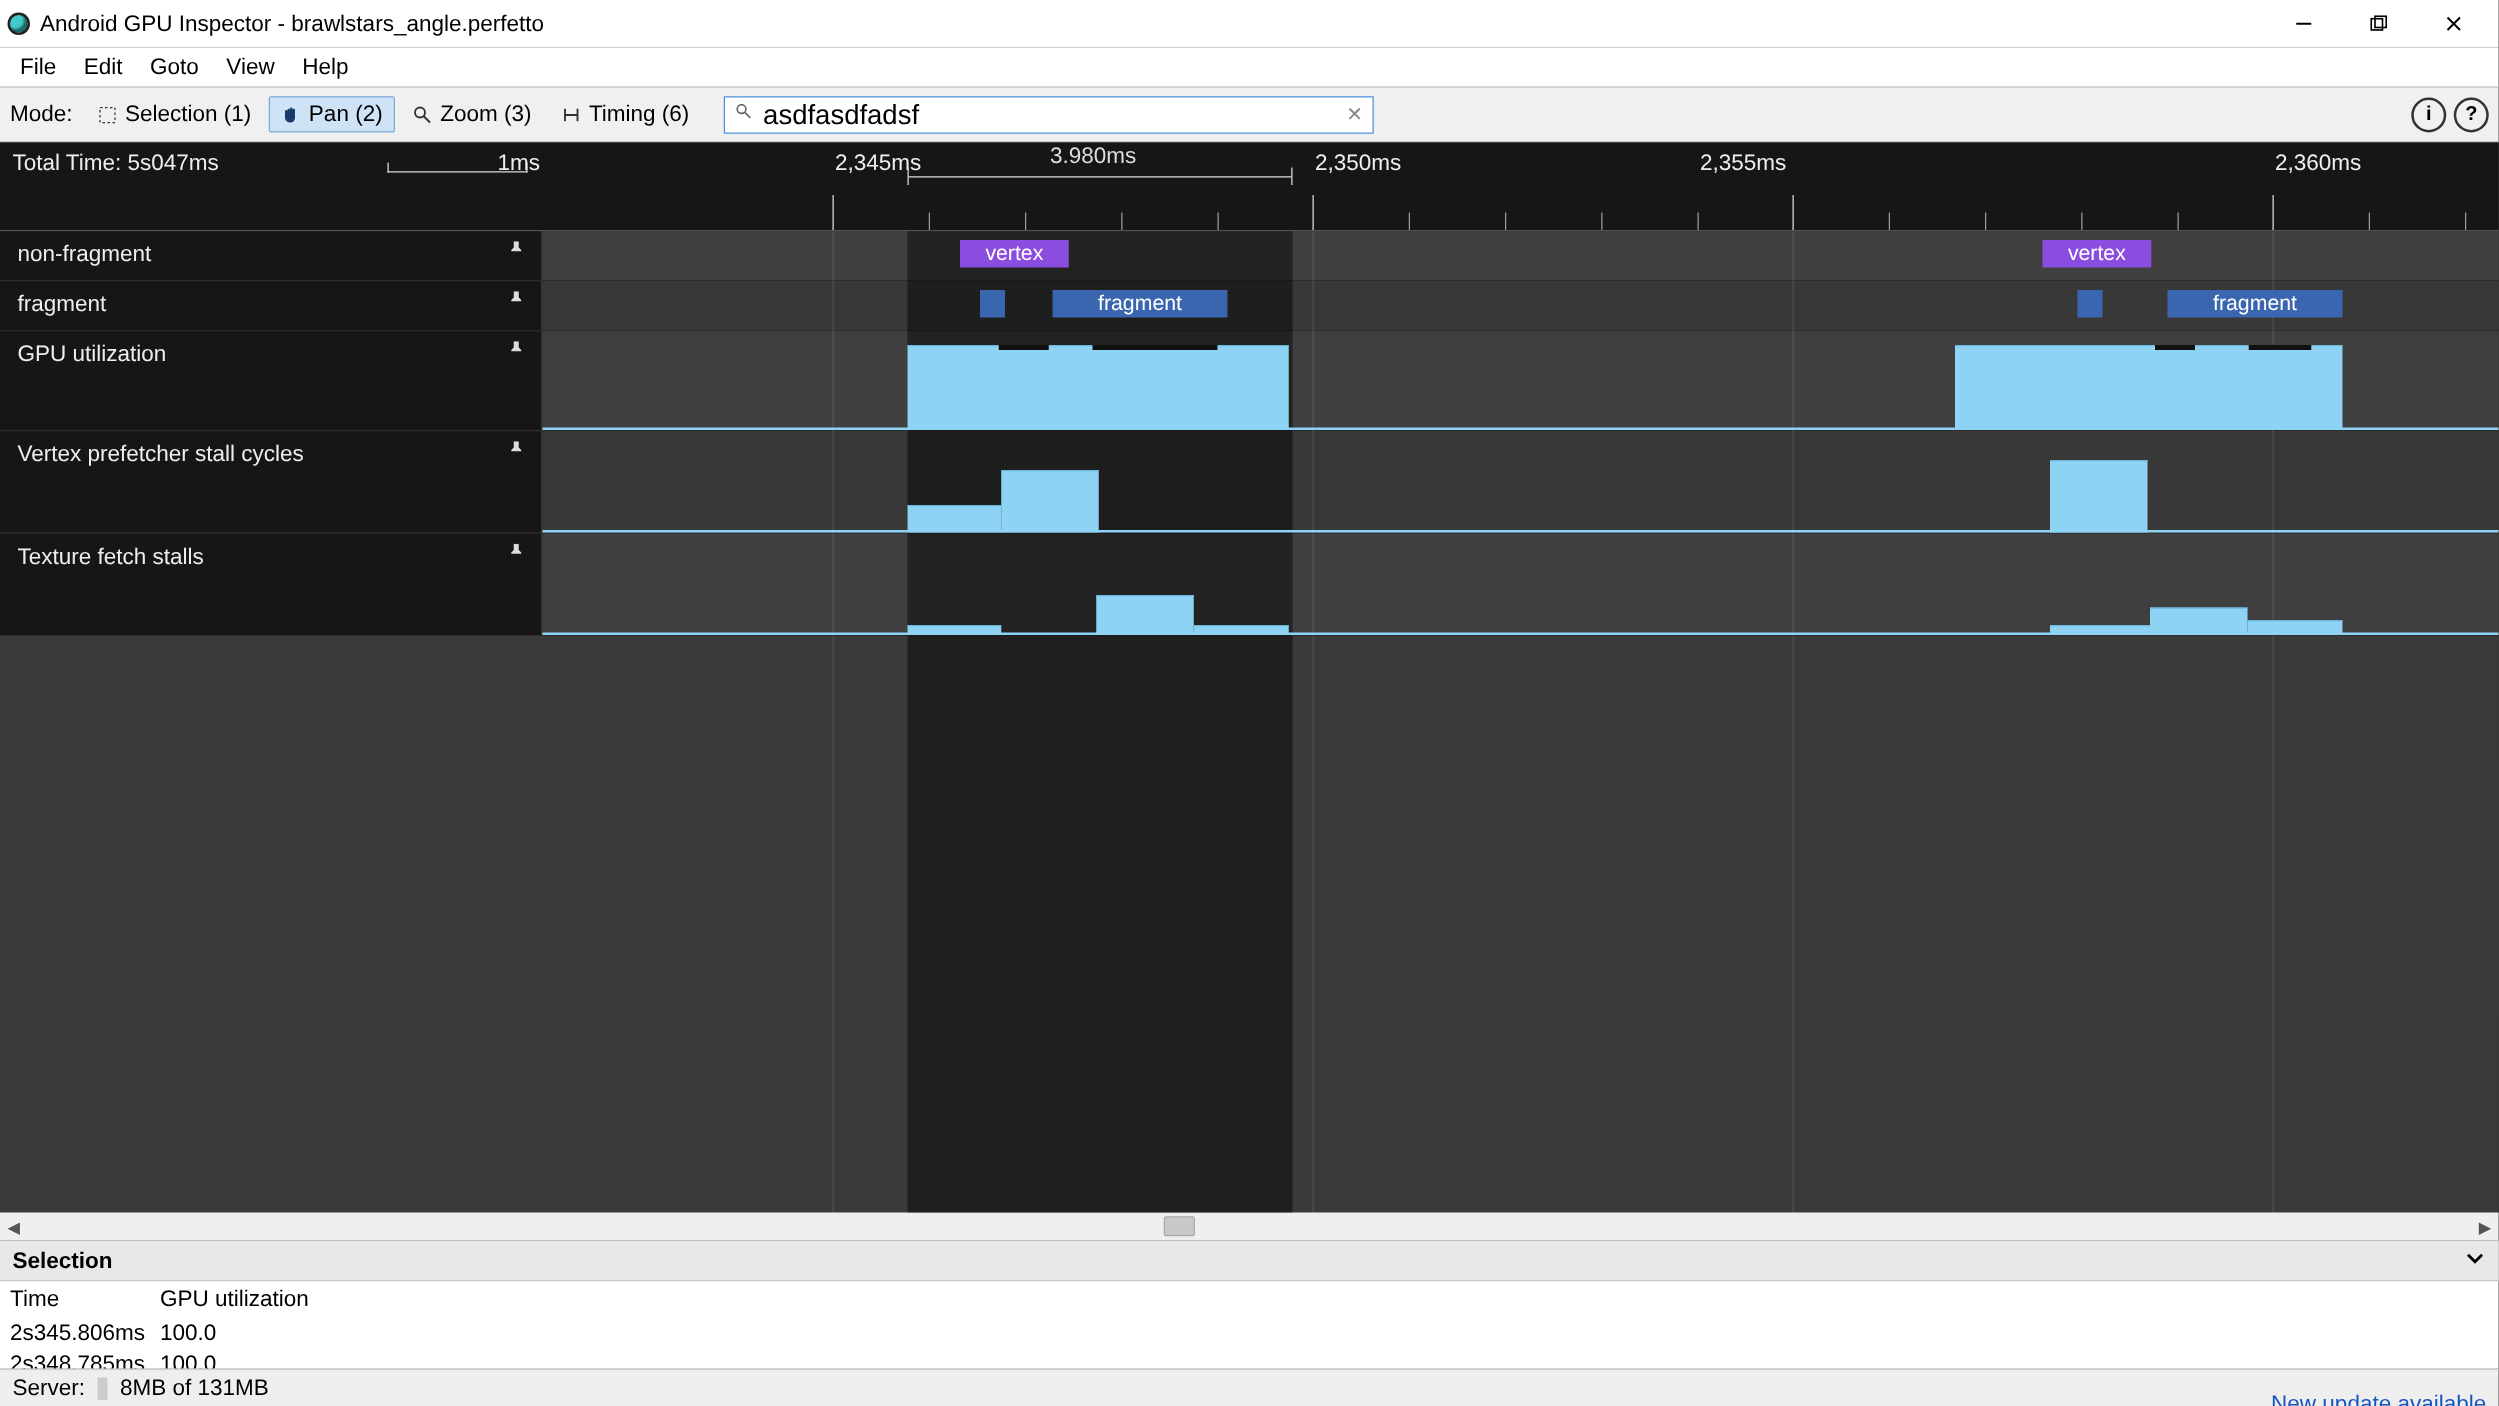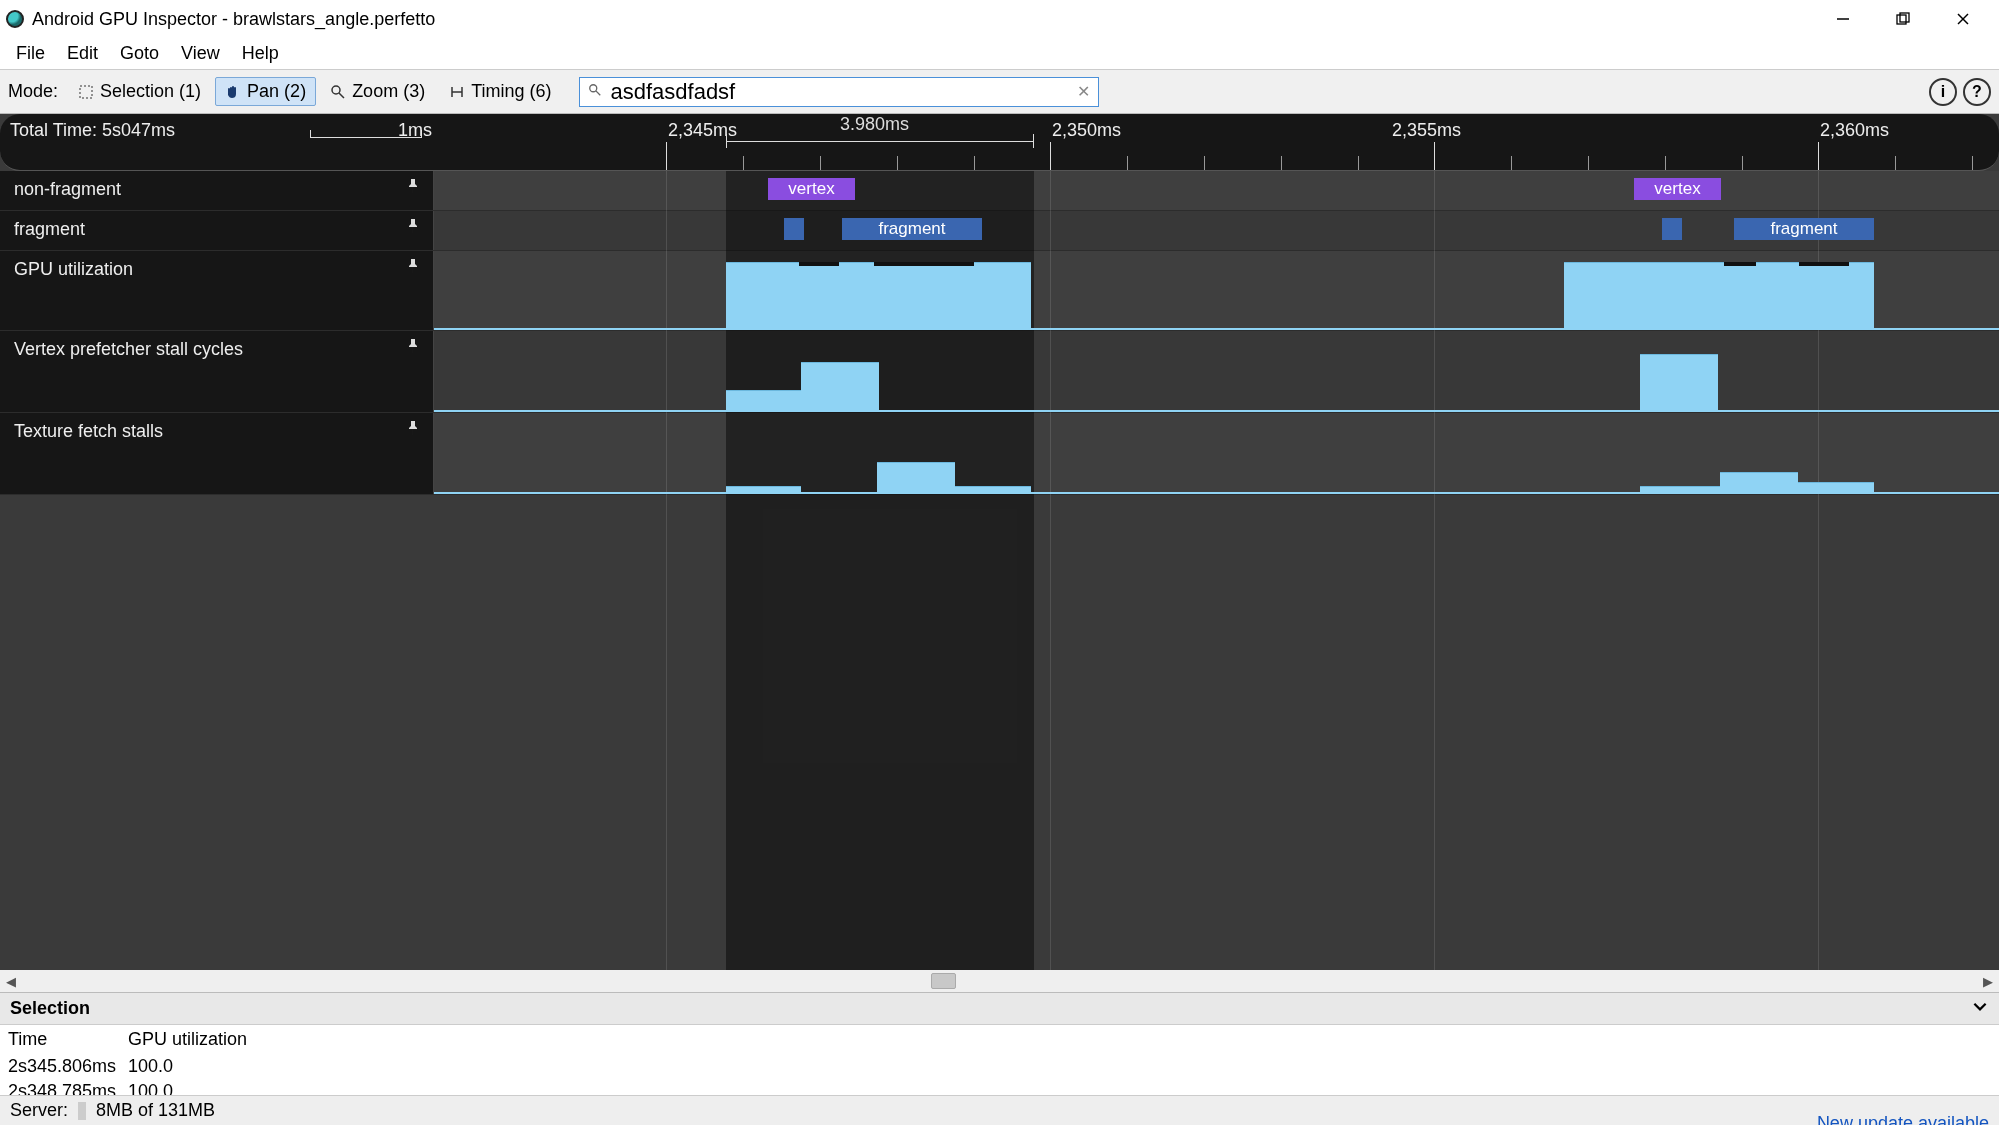--- a/index.html
+++ b/index.html
@@ -88,25 +88,24 @@
 
 .main {
   flex: 1;
   display: flex;
   flex-direction: column;
   background: #3a3a3a;
   color: #eee;
   min-height: 0;
 }
 .timeruler {
-  height: 57px;
+  height: 71px;
   position: relative;
   background: #161616;
   border-bottom: 1px solid #555;
-  border-radius: 20px;
 }
 .timeruler .totaltime {
   position: absolute; left: 10px; top: 6px; color: #eee;
 }
 .timeruler .scalebar {
   position: absolute; left: 310px; top: 16px; height: 8px; width: 112px;
   border-left: 1px solid #ddd; border-right: 1px solid #ddd; border-bottom: 1px solid #ddd;
 }
 .timeruler .scalelabel { position: absolute; top: 6px; }
 .timeruler .tickmajor { position: absolute; top: 6px; color: #eee; }
@@ -301,21 +300,21 @@
   </div>
 </div>
 
 <div class="main">
   <div class="timeruler">
     <span class="totaltime">Total Time: 5s047ms</span>
     <div class="scalebar"></div>
     <span class="scalelabel" style="left:398px">1ms</span>
     <span class="tickmajor" style="left:668px">2,345ms</span>
     <span class="tickmajor" style="left:1052px">2,350ms</span>
-    <span class="tickmajor" style="left:1392px">2,355ms</span>
+    <span class="tickmajor" style="left:1360px">2,355ms</span>
     <span class="tickmajor" style="left:1820px">2,360ms</span>
     <div class="selbracket" style="left:726px; width:308px">
         <div class="hbar"></div>
       </div>
     <span class="sellabel" style="left:840px">3.980ms</span>
     <div id="rtick-container">
         <div class="tickline major" style="left: 666px;"></div>
         <div class="tickline major" style="left: 1050px;"></div>
         <div class="tickline major" style="left: 1434px;"></div>
         <div class="tickline major" style="left: 1818px;"></div>

